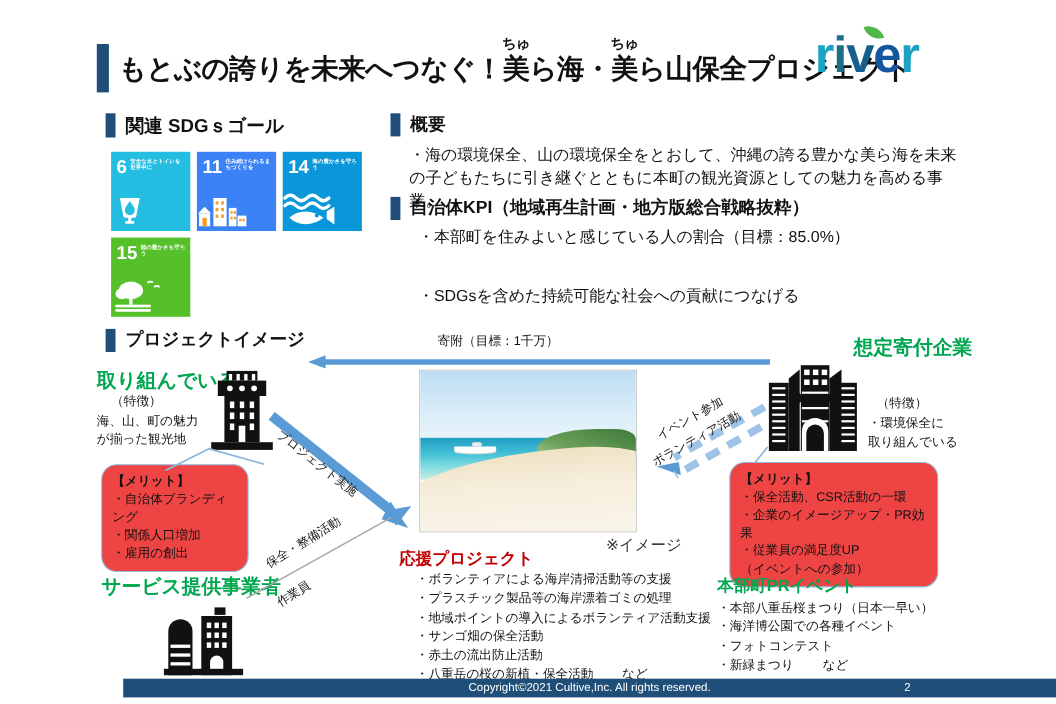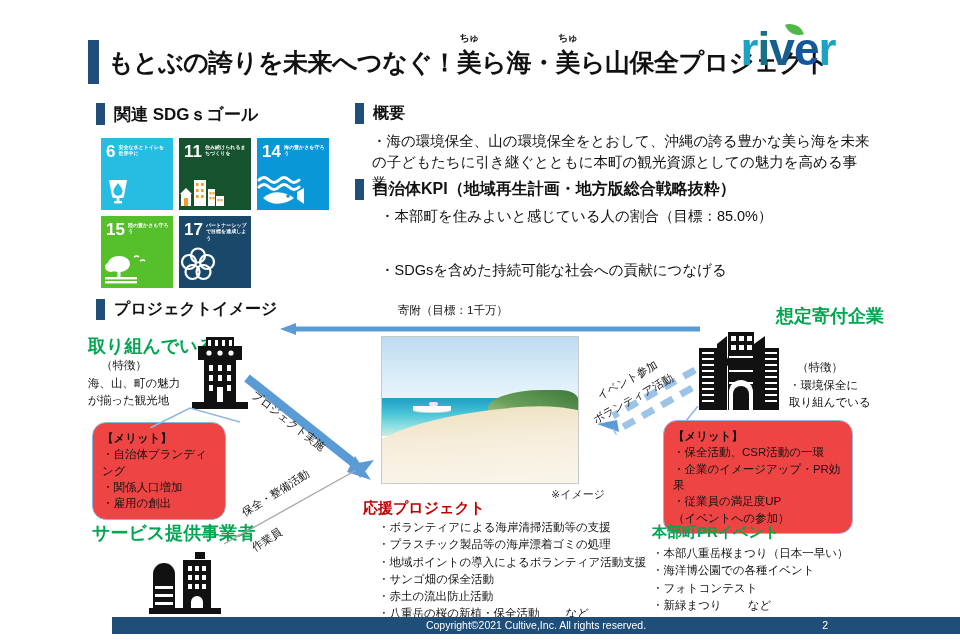--- a/index.html
+++ b/index.html
@@ -23,21 +23,21 @@
     align-self: stretch;
   }
   .acc-text { font-weight: bold; color: #111; white-space: nowrap; }
 
   
   #title-block { left: 88px; top: 40px; height: 44px; }
   #title-block .acc-bar { width: 11px; flex: 0 0 11px; }
   #title-text { font-size: 25px; letter-spacing: -0.5px; }
   .ruby-wrap { position: relative; display: inline-block; }
   .ruby { position: absolute; top: -15px; left: 50%; transform: translateX(-50%);
-          font-size: 10px; font-weight: bold; white-space: nowrap; }
+          font-size: 13px; font-weight: bold; white-space: nowrap; }
 
   
   #logo { position: absolute; right: 62px; top: 26px; text-align: center; width: 220px; }
   #logo-mark { font-size: 46px; font-weight: bold; color: #1CA3C4; line-height: 1;
                letter-spacing: -1px; position: relative; display: inline-block; }
   #logo-mark .l-i { color: #1b6f86; }
   #logo-mark .l-v { color: #15608f; }
   #logo-mark .l-e { color: #1556a0; }
   #logo-leaf { position: absolute; width: 15px; height: 15px; background: #4FB848;
                border-radius: 0 100% 0 100%; transform: rotate(-18deg); left: 46px; top: -4px; }
@@ -46,21 +46,21 @@
   
   #sdg-head { left: 96px; top: 103px; height: 22px; }
   #sdg-head .acc-text { font-size: 17px; }
   #sdg-grid { position: absolute; left: 101px; top: 138px; width: 240px; }
   .sdg-row { display: flex; gap: 6px; margin-bottom: 6px; }
   .sdg-tile { width: 72px; height: 72px; position: relative; color: #fff; padding: 5px 4px 0 5px; }
   .sdg-num { font-size: 17px; font-weight: bold; line-height: 1; float: left; margin-right: 3px; }
   .sdg-cap { font-size: 5px; line-height: 1.25; font-weight: bold; padding-top: 1px; }
   .sdg-glyph { position: absolute; left: 0; right: 0; bottom: 4px; text-align: center; }
   .sdg6  { background: #26BDE2; }
-  .sdg11 { background: #14532d; }
+  .sdg11 { background: #3b82f6; }
   .sdg14 { background: #0A97D9; }
   .sdg15 { background: #56C02B; }
   .sdg17 { background: #19486A; }
 
   
   #ov-head  { left: 355px; top: 103px; height: 21px; }
   #kpi1-head{ left: 355px; top: 179px; height: 21px; }
   #kpi2-head{ left: 355px; top: 233px; height: 21px; }
   #ov-head .acc-text, #kpi1-head .acc-text, #kpi2-head .acc-text { font-size: 16px; }
   .body-text { position: absolute; font-size: 14.5px; line-height: 1.45; color: #111; }
@@ -104,21 +104,21 @@
   #photo .sand { position: absolute; left: -10%; right: -10%; bottom: -12%; height: 62%;
       background: linear-gradient(#efe3c4 0%, #f6eedc 35%, #fbf7ef 100%);
       border-radius: 70% 30% 0 0 / 48% 22% 0 0; transform: rotate(-4deg); }
   #photo .surf { position: absolute; left: 8%; right: 6%; top: 58%; height: 14%;
       background: linear-gradient(#e3f3ea, #f7f3e6); border-radius: 60% 40% 0 0 / 70% 30% 0 0;
       opacity: .85; transform: rotate(-5deg); }
   #photo .boat { position: absolute; left: 16%; top: 47%; width: 38px; height: 6px;
       background: #fdfdfd; border-radius: 0 0 40% 40%; box-shadow: 0 1px 0 #cfd8d4; }
   #photo .boat:after { content:""; position:absolute; left:40%; top:-4px; width:9px; height:4px;
       background:#eaeaea; border-radius:2px; }
-  #photo-note { position: absolute; left: 551px; top: 487px; font-size: 11px; color: #333; }
+  #photo-note { position: absolute; left: 551px; top: 487px; font-size: 14px; color: #333; }
 
   
   .icon-box { position: absolute; }
 
   
   .arrow-label { position: absolute; font-size: 11.5px; color: #111; white-space: nowrap; }
   .rot-label { position: absolute; font-size: 11px; color: #111; white-space: nowrap;
                transform-origin: left center; }
 
   
@@ -217,33 +217,20 @@
           <svg width="48" height="32" viewBox="0 0 48 32">
             <path d="M33 5q3-2 5 0M39 9q3-2 5 0" stroke="#fff" stroke-width="1.6" fill="none"></path>
             <ellipse cx="18" cy="12" rx="11" ry="8" fill="#fff"></ellipse>
             <ellipse cx="10" cy="15" rx="6" ry="5" fill="#fff"></ellipse>
             <rect x="16.5" y="16" width="3" height="9" fill="#fff"></rect>
             <rect x="4" y="25" width="32" height="2.4" fill="#fff"></rect>
             <rect x="4" y="29" width="32" height="2.4" fill="#fff"></rect>
           </svg>
         </div>
       </div>
-      <div class="sdg-tile sdg17">
-        <span class="sdg-num">17</span>
-        <div class="sdg-cap">パートナーシップで目標を達成しよう</div>
-        <div class="sdg-glyph">
-          <svg width="38" height="38" viewBox="0 0 38 38" fill="none" stroke="#fff" stroke-width="2.2">
-            <circle cx="19" cy="9.5" r="7"></circle>
-              <circle cx="10" cy="16" r="7"></circle>
-              <circle cx="28" cy="16" r="7"></circle>
-            <circle cx="13.5" cy="26" r="7"></circle>
-              <circle cx="24.5" cy="26" r="7"></circle>
-          </svg>
-        </div>
-      </div>
     </div>
   </div>
 
   <div class="acc-head" id="ov-head">
     <div class="acc-bar"></div>
     <div class="acc-text">概要</div>
   </div>
   <div class="body-text" id="ov-body">・海の環境保全、山の環境保全をとおして、沖縄の誇る豊かな美ら海を未来の子どもたちに引き継ぐとともに本町の観光資源としての魅力を高める事業。</div>
 
   <div class="acc-head" id="kpi1-head">

